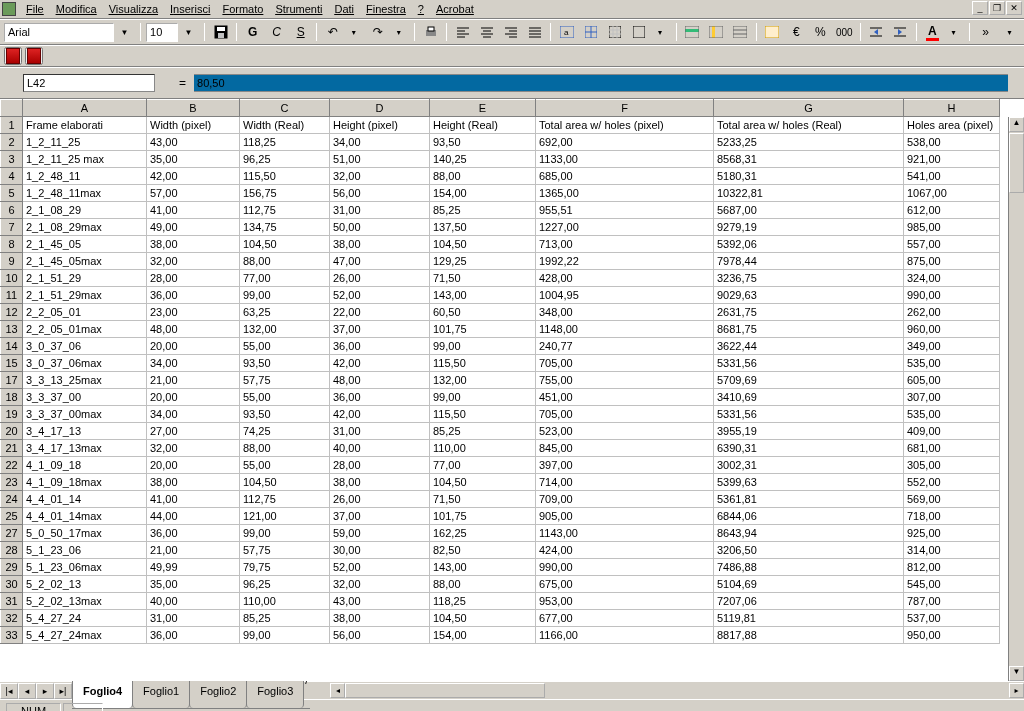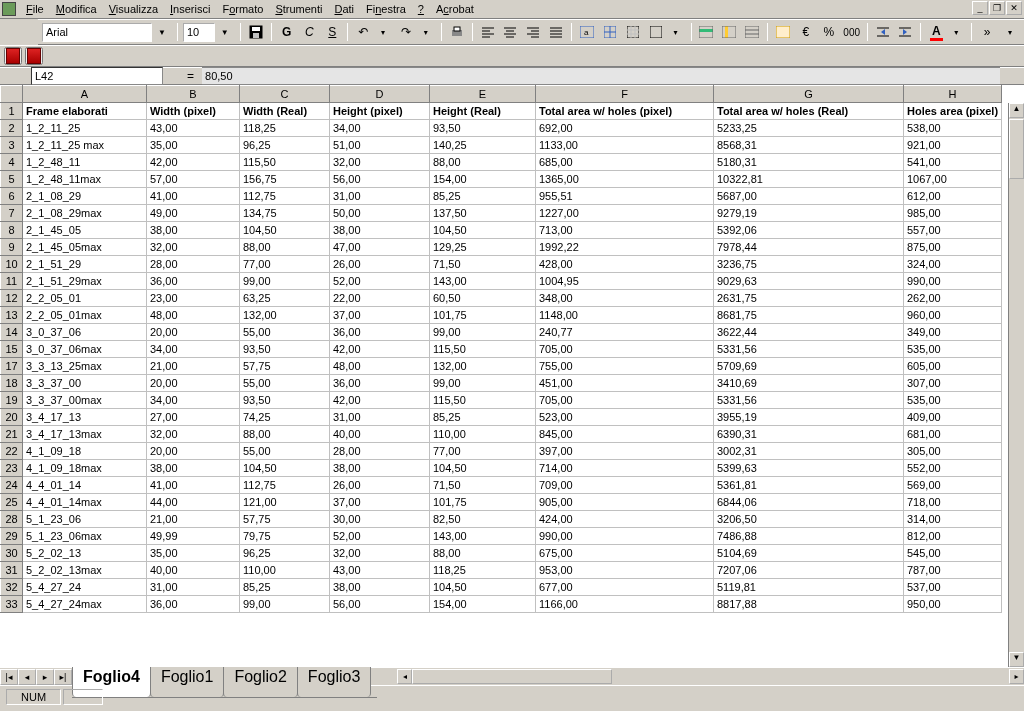--- a/index.html
+++ b/index.html
@@ -1,48 +1,48 @@
 <!DOCTYPE html>
 <html><head>
 <meta charset="utf-8">
 <style>
 * { box-sizing: border-box; margin: 0; padding: 0; }
 body { font-family: "MS Sans Serif", Tahoma, Arial, sans-serif; font-size: 11px; background: #d4d0c8; overflow: hidden; width: 1024px; height: 711px; }
 .menubar { display: flex; align-items: center; background: #d4d0c8; border-bottom: 1px solid #808080; height: 19px; padding: 0 2px; position: relative; }
 .menubar .app-icon { width: 14px; height: 14px; background: #6b9b5a; border: 1px solid #444; margin-right: 4px; }
-.menubar .menu-item { padding: 1px 6px; cursor: default; }
+.menubar .menu-item { padding: 1px 6px; cursor: default; text-decoration: underline; }
 .menubar .menu-item u { text-decoration: underline; }
 .menubar .win-ctrl { position: absolute; right: 2px; top: 1px; display: flex; }
 .menubar .win-ctrl button { width: 16px; height: 14px; font-size: 9px; font-family: Arial; background: #d4d0c8; border: 1px outset #fff; margin-left: 1px; cursor: pointer; line-height: 10px; padding: 0; }
-.toolbar { display: flex; align-items: center; background: #d4d0c8; border-bottom: 1px solid #808080; height: 26px; padding: 2px 4px; gap: 3px; border-top: 1px solid #fff; margin-left: 38px; }
+.toolbar { display: flex; align-items: center; background: #d4d0c8; border-bottom: 1px solid #808080; height: 26px; padding: 2px 4px; gap: 3px; border-top: 1px solid #fff; }
 .toolbar .font-name { width: 110px; height: 19px; border: 1px inset #fff; background: #fff; font-size: 11px; padding: 0 3px; }
 .toolbar .font-size { width: 32px; height: 19px; border: 1px inset #fff; background: #fff; font-size: 11px; padding: 0 3px; text-align: left; }
 .toolbar .tb-btn { width: 22px; height: 22px; background: #d4d0c8; border: 1px solid transparent; font-size: 12px; cursor: pointer; display: flex; align-items: center; justify-content: center; }
 .toolbar .sep { width: 1px; height: 18px; background: #808080; border-right: 1px solid #fff; margin: 0 2px; }
 .toolbar .dd { font-size: 8px; color: #000; margin-left: -3px; }
 .toolbar2 { display: flex; align-items: center; background: #d4d0c8; border-bottom: 1px solid #808080; height: 22px; padding: 2px 4px; gap: 3px; border-top: 1px solid #fff; }
 .toolbar2 .tb-btn { width: 18px; height: 18px; display: flex; align-items: center; justify-content: center; }
 .toolbar2 .pdf-icon { width: 16px; height: 16px; background: linear-gradient(to bottom, #d22 0%, #a00 100%); border: 1px solid #600; }
-.formula-bar { display: flex; align-items: center; background: #d4d0c8; border-bottom: 1px solid #808080; height: 18px; padding: 8px; border-top: 1px solid #fff; }
+.formula-bar { display: flex; align-items: center; background: #d4d0c8; border-bottom: 1px solid #808080; height: 32px; padding: 0; border-top: 1px solid #fff; }
 .formula-bar .cell-ref { width: 132px; background: #fff; border: 1px inset #888; height: 18px; font-size: 11px; padding: 0 3px; margin-left: 23px; }
 .formula-bar .eq { margin: 0 8px 0 24px; font-size: 12px; }
-.formula-bar .formula-val { flex: 1; background: #e5e5e5; border: none; height: 18px; font-size: 11px; padding: 0 3px; border-top: 1px solid #888; border-bottom: 1px solid #888; margin-right: 16px; }
+.formula-bar .formula-val { flex: 1; background: #0369a1; border: none; height: 18px; font-size: 11px; padding: 0 3px; border-top: 1px solid #888; border-bottom: 1px solid #888; margin-right: 16px; }
 .grid-wrap { position: relative; width: 1024px; height: 582px; overflow: hidden; background: #fff; }
 .grid { border-collapse: collapse; font-size: 11px; font-family: Arial; table-layout: fixed; }
 .grid th, .grid td { border: 1px solid #c0c0c0; height: 17px; padding: 0 3px; overflow: hidden; white-space: nowrap; text-align: left; }
 .grid th { background: #d4d0c8; font-weight: normal; border: 1px solid #808080; border-top: 1px solid #fff; border-left: 1px solid #fff; text-align: center; }
 .grid th.rowhdr { text-align: center; width: 22px; }
 .grid .corner { background: #d4d0c8; }
-.grid tr.hdr-row td { font-weight: bold; }
+.grid tr.hdr-row td { font-weight: normal; }
 .scroll-v { position: absolute; right: 0; top: 18px; width: 16px; bottom: 0; background: #d4d0c8; border-left: 1px solid #808080; }
 .scroll-v .thumb { position: absolute; top: 16px; left: 0; width: 15px; height: 60px; background: #d4d0c8; border: 1px outset #fff; }
 .scroll-v .btn { position: absolute; left: 0; width: 15px; height: 15px; background: #d4d0c8; border: 1px outset #fff; font-size: 8px; text-align: center; }
 .sheet-bar { display: flex; align-items: center; background: #d4d0c8; height: 18px; border-top: 1px solid #fff; }
 .sheet-bar .nav-btn { width: 18px; height: 16px; background: #d4d0c8; border: 1px outset #fff; font-size: 9px; cursor: pointer; display: flex; align-items: center; justify-content: center; }
-.sheet-bar .tab { padding: 11px 10px; background: #d4d0c8; border: 1px solid #808080; border-bottom: none; border-radius: 0 0 4px 4px; font-size: 16px; cursor: pointer; margin-right: -1px; }
+.sheet-bar .tab { padding: 11px 10px; background: #d4d0c8; border: 1px solid #808080; border-bottom: none; border-radius: 0 0 4px 4px; font-size: 11px; cursor: pointer; margin-right: -1px; }
 .sheet-bar .tab.active { background: #fff; font-weight: bold; }
 .sheet-bar .tab-area { display: flex; border-bottom: 1px solid #808080; }
 .sheet-bar .hscroll { flex: 1; height: 16px; background: #d4d0c8; display: flex; margin-left: 20px; position: relative; }
 .sheet-bar .hscroll .btn { width: 15px; height: 15px; background: #d4d0c8; border: 1px outset #fff; font-size: 8px; display: flex; align-items: center; justify-content: center; }
 .sheet-bar .hscroll .track { flex: 1; background: #d4d0c8; position: relative; }
 .sheet-bar .hscroll .thumb { position: absolute; left: 0; top: 0; height: 15px; width: 200px; background: #d4d0c8; border: 1px outset #fff; }
 .status-bar { display: flex; align-items: center; background: #d4d0c8; height: 22px; border-top: 1px solid #fff; padding: 0 4px; font-size: 11px; }
 .status-bar .st-left { flex: 1; }
 .status-bar .st-cell { border: 1px inset #fff; padding: 1px 14px; margin-left: 2px; }
 .bold { font-weight: bold; }
@@ -518,20 +518,31 @@
           <td>4_4_01_14max</td>
           <td>44,00</td>
           <td>121,00</td>
           <td>37,00</td>
           <td>101,75</td>
           <td>905,00</td>
           <td>6844,06</td>
           <td>718,00</td>
         </tr>
         <tr>
+          <th class="rowhdr">27</th>
+          <td>5_0_50_17max</td>
+          <td>36,00</td>
+          <td>99,00</td>
+          <td>59,00</td>
+          <td>162,25</td>
+          <td>1143,00</td>
+          <td>8643,94</td>
+          <td>925,00</td>
+        </tr>
+        <tr>
           <th class="rowhdr">28</th>
           <td>5_1_23_06</td>
           <td>21,00</td>
           <td>57,75</td>
           <td>30,00</td>
           <td>82,50</td>
           <td>424,00</td>
           <td>3206,50</td>
           <td>314,00</td>
         </tr>

